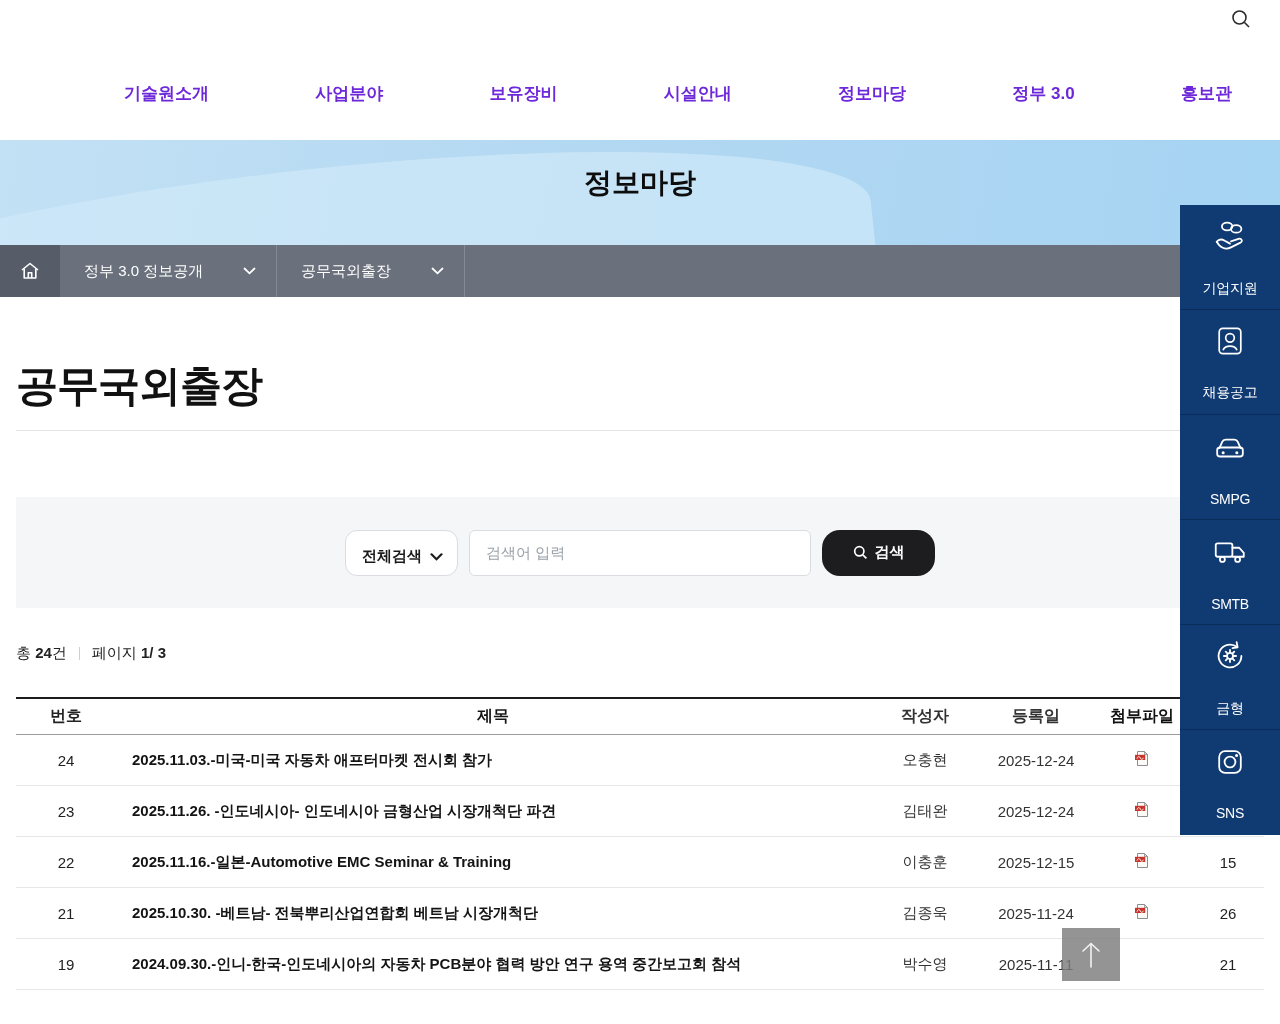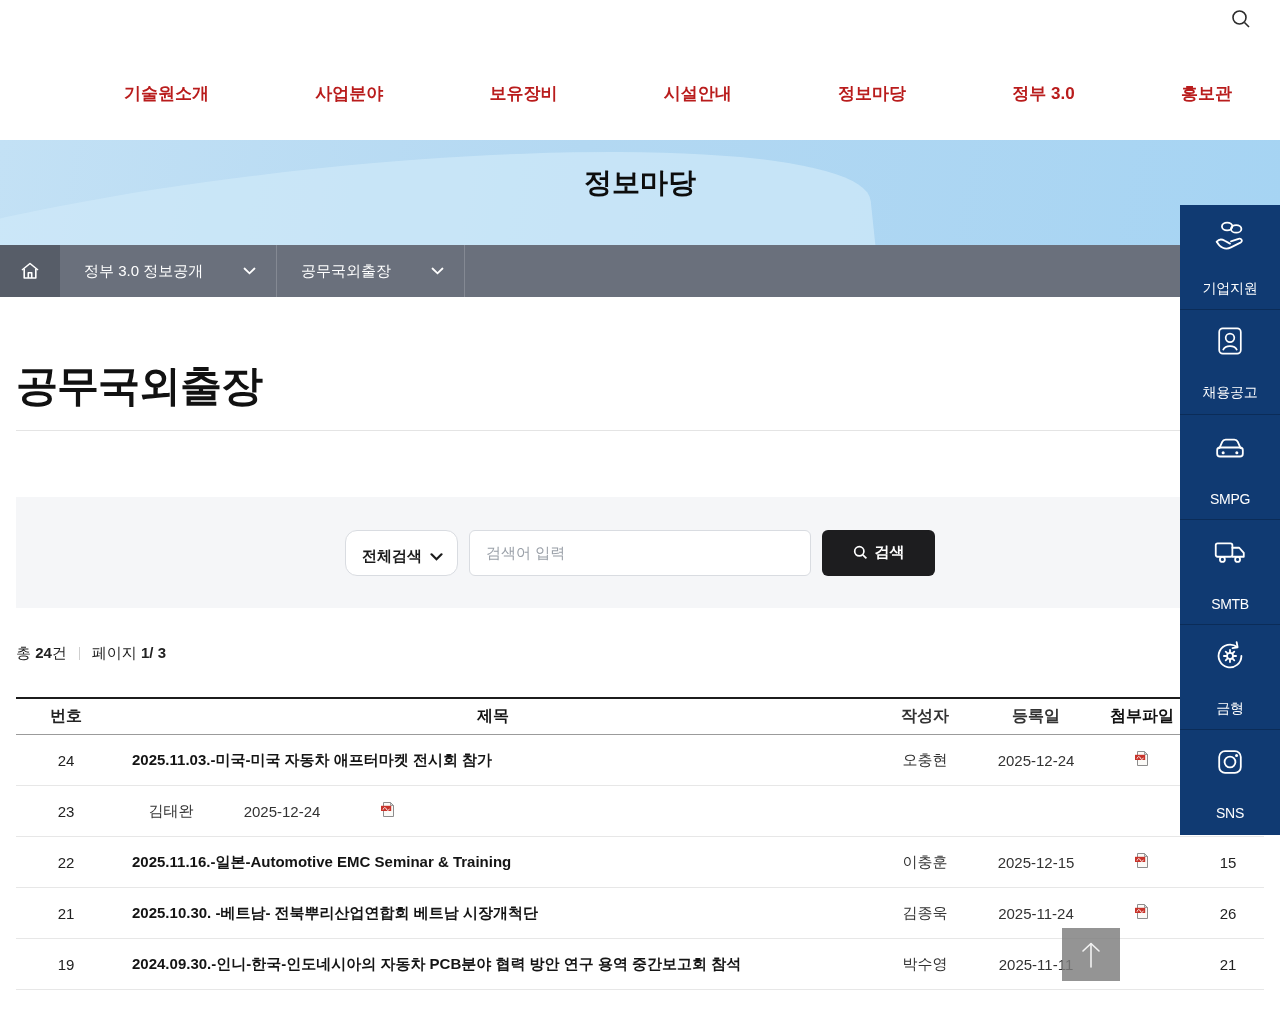--- a/index.html
+++ b/index.html
@@ -6,21 +6,21 @@
   html, body {
     width: 1280px; height: 1024px; overflow: hidden;
     font-family: "Liberation Sans", "DejaVu Sans", sans-serif;
     background: #fff; color: #1a1a1a; position: relative;
   }
 
   
   .site-header { position: absolute; top: 0; left: 0; width: 1280px; height: 140px; background: #fff; }
   .hdr-search { position: absolute; top: 8px; right: 28px; width: 22px; height: 22px; cursor: pointer; }
   .gnb { position: absolute; top: 78px; left: 118px; right: 42px; display: flex; justify-content: space-between; }
-  .gnb-item { font-size: 17px; font-weight: 600; color: #b91c1c; cursor: pointer; padding: 4px 6px; }
+  .gnb-item { font-size: 17px; font-weight: 600; color: #6d28d9; cursor: pointer; padding: 4px 6px; }
 
   
   .banner {
     position: absolute; top: 140px; left: 0; width: 1280px; height: 105px;
     background: linear-gradient(100deg, #c3e1f5 0%, #b3d8f2 45%, #a6d4f3 100%);
     overflow: hidden;
   }
   .banner::before {
     content: ""; position: absolute; left: -220px; top: 28px; width: 1100px; height: 300px;
     background: #cde8f8; border-radius: 50% 50% 0 0 / 30% 30% 0 0; transform: rotate(-6deg); opacity: .75;
@@ -44,21 +44,21 @@
     width: 113px; height: 46px; background: #fff; border: 1px solid #d9dce1; border-radius: 12px;
     display: flex; align-items: center; justify-content: space-between; padding: 8px 14px 0 16px;
     font-size: 15px; font-weight: 600; color: #1a1a1a; cursor: pointer;
   }
   .search-input {
     width: 342px; height: 46px; background: #fff; border: 1px solid #d9dce1; border-radius: 6px;
     padding: 0 16px; font-size: 15px; color: #8b5cf6; font-family: inherit;
   }
   .search-input::placeholder { color: #9aa0a8; }
   .search-btn {
-    width: 113px; height: 46px; background: #1d1d1f; color: #fff; border: none; border-radius: 6px;
+    width: 113px; height: 46px; background: #1d1d1f; color: #fff; border: none; border-radius: 18px;
     font-size: 15px; font-weight: 700; display: flex; align-items: center; justify-content: center; gap: 7px; cursor: pointer;
     font-family: inherit;
   }
 
   
   .list-info { position: absolute; top: 644px; left: 16px; display: flex; align-items: center; gap: 12px; font-size: 15px; color: #222; }
   .list-info b { font-weight: 700; }
   .info-divider { width: 1px; height: 13px; background: #cfcfcf; }
 
   
@@ -188,20 +188,21 @@
       <path d="M10.5 1.5 l3 3 h-3 z" fill="#d8d8d8" stroke="#8d8d8d" stroke-width=".8"></path>
       <rect x="1" y="4.8" width="10.2" height="5.2" fill="#c8342b"></rect>
       <path d="M3 8.6 c1-2.6 2.4-2.6 3.4-.4 c1 2 2.4 1 3-.4" fill="none" stroke="#fff" stroke-width="1"></path>
     </svg>
   </span>
 </div>
         <div class="cell c-views"></div>
       </div>
       <div class="trow">
         <div class="cell c-no">23</div>
+        <div class="cell c-title">2025.11.26. -인도네시아- 인도네시아 금형산업 시장개척단 파견</div>
         <div class="cell c-author">김태완</div>
         <div class="cell c-date">2025-12-24</div>
         <div class="cell c-attach">
   <span style="display:inline-block; line-height:0;">
     <svg width="16" height="17" viewBox="0 0 16 17">
       <path d="M3.5 1.5 h7 l3 3 v11 h-10 z" fill="#fbfaf7" stroke="#8d8d8d" stroke-width="1"></path>
       <path d="M10.5 1.5 l3 3 h-3 z" fill="#d8d8d8" stroke="#8d8d8d" stroke-width=".8"></path>
       <rect x="1" y="4.8" width="10.2" height="5.2" fill="#c8342b"></rect>
       <path d="M3 8.6 c1-2.6 2.4-2.6 3.4-.4 c1 2 2.4 1 3-.4" fill="none" stroke="#fff" stroke-width="1"></path>
     </svg>

